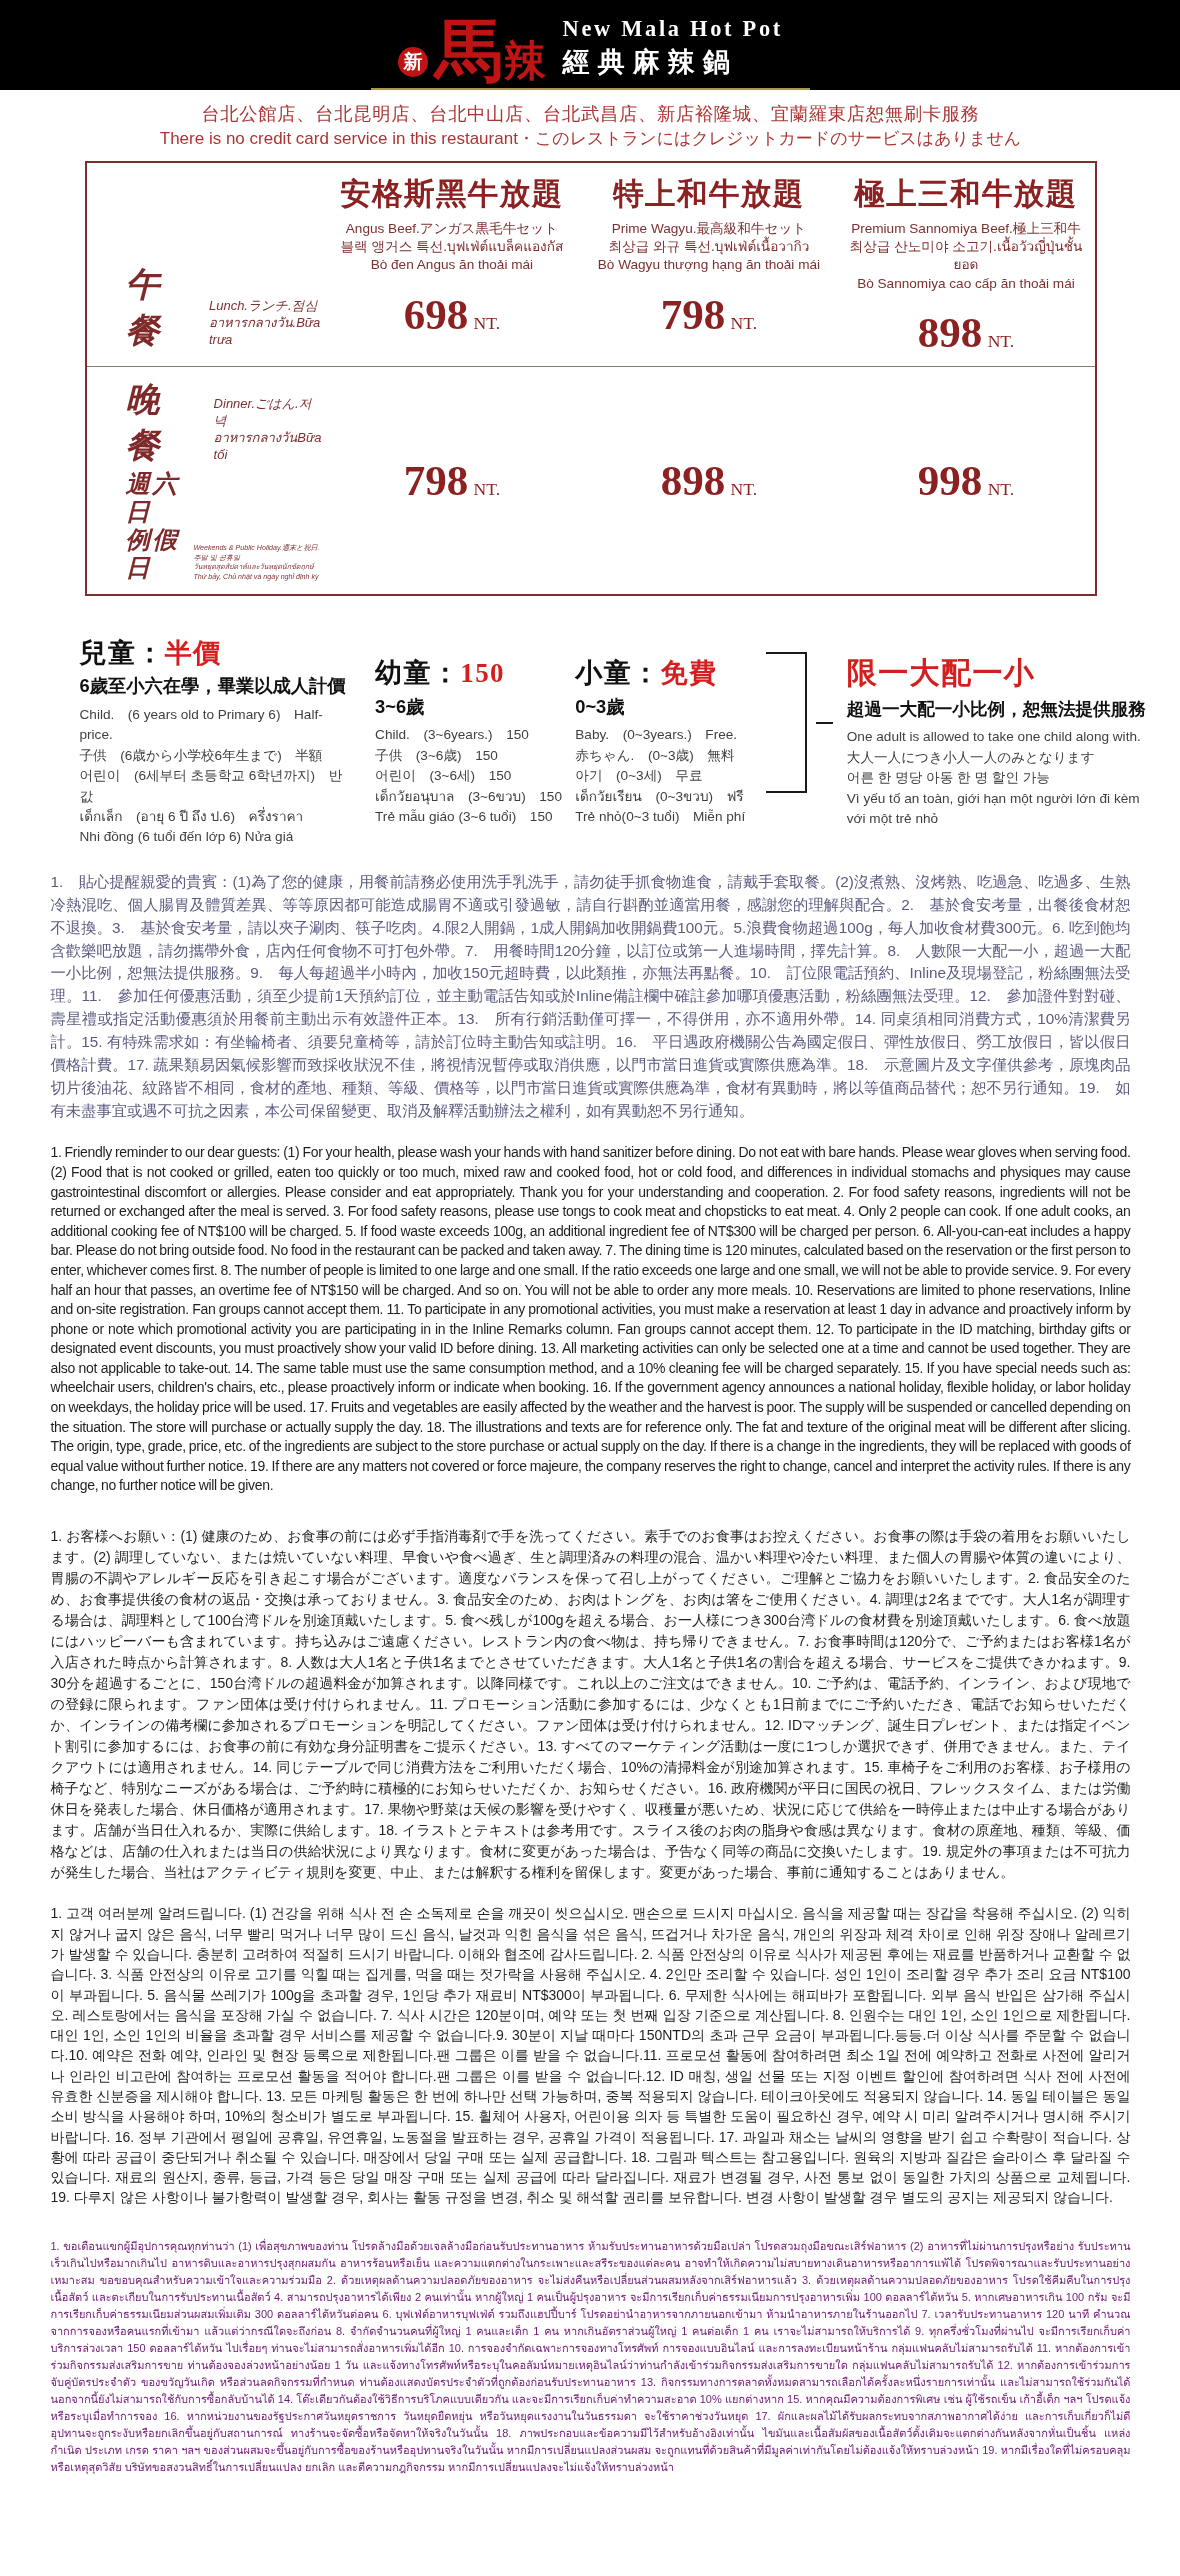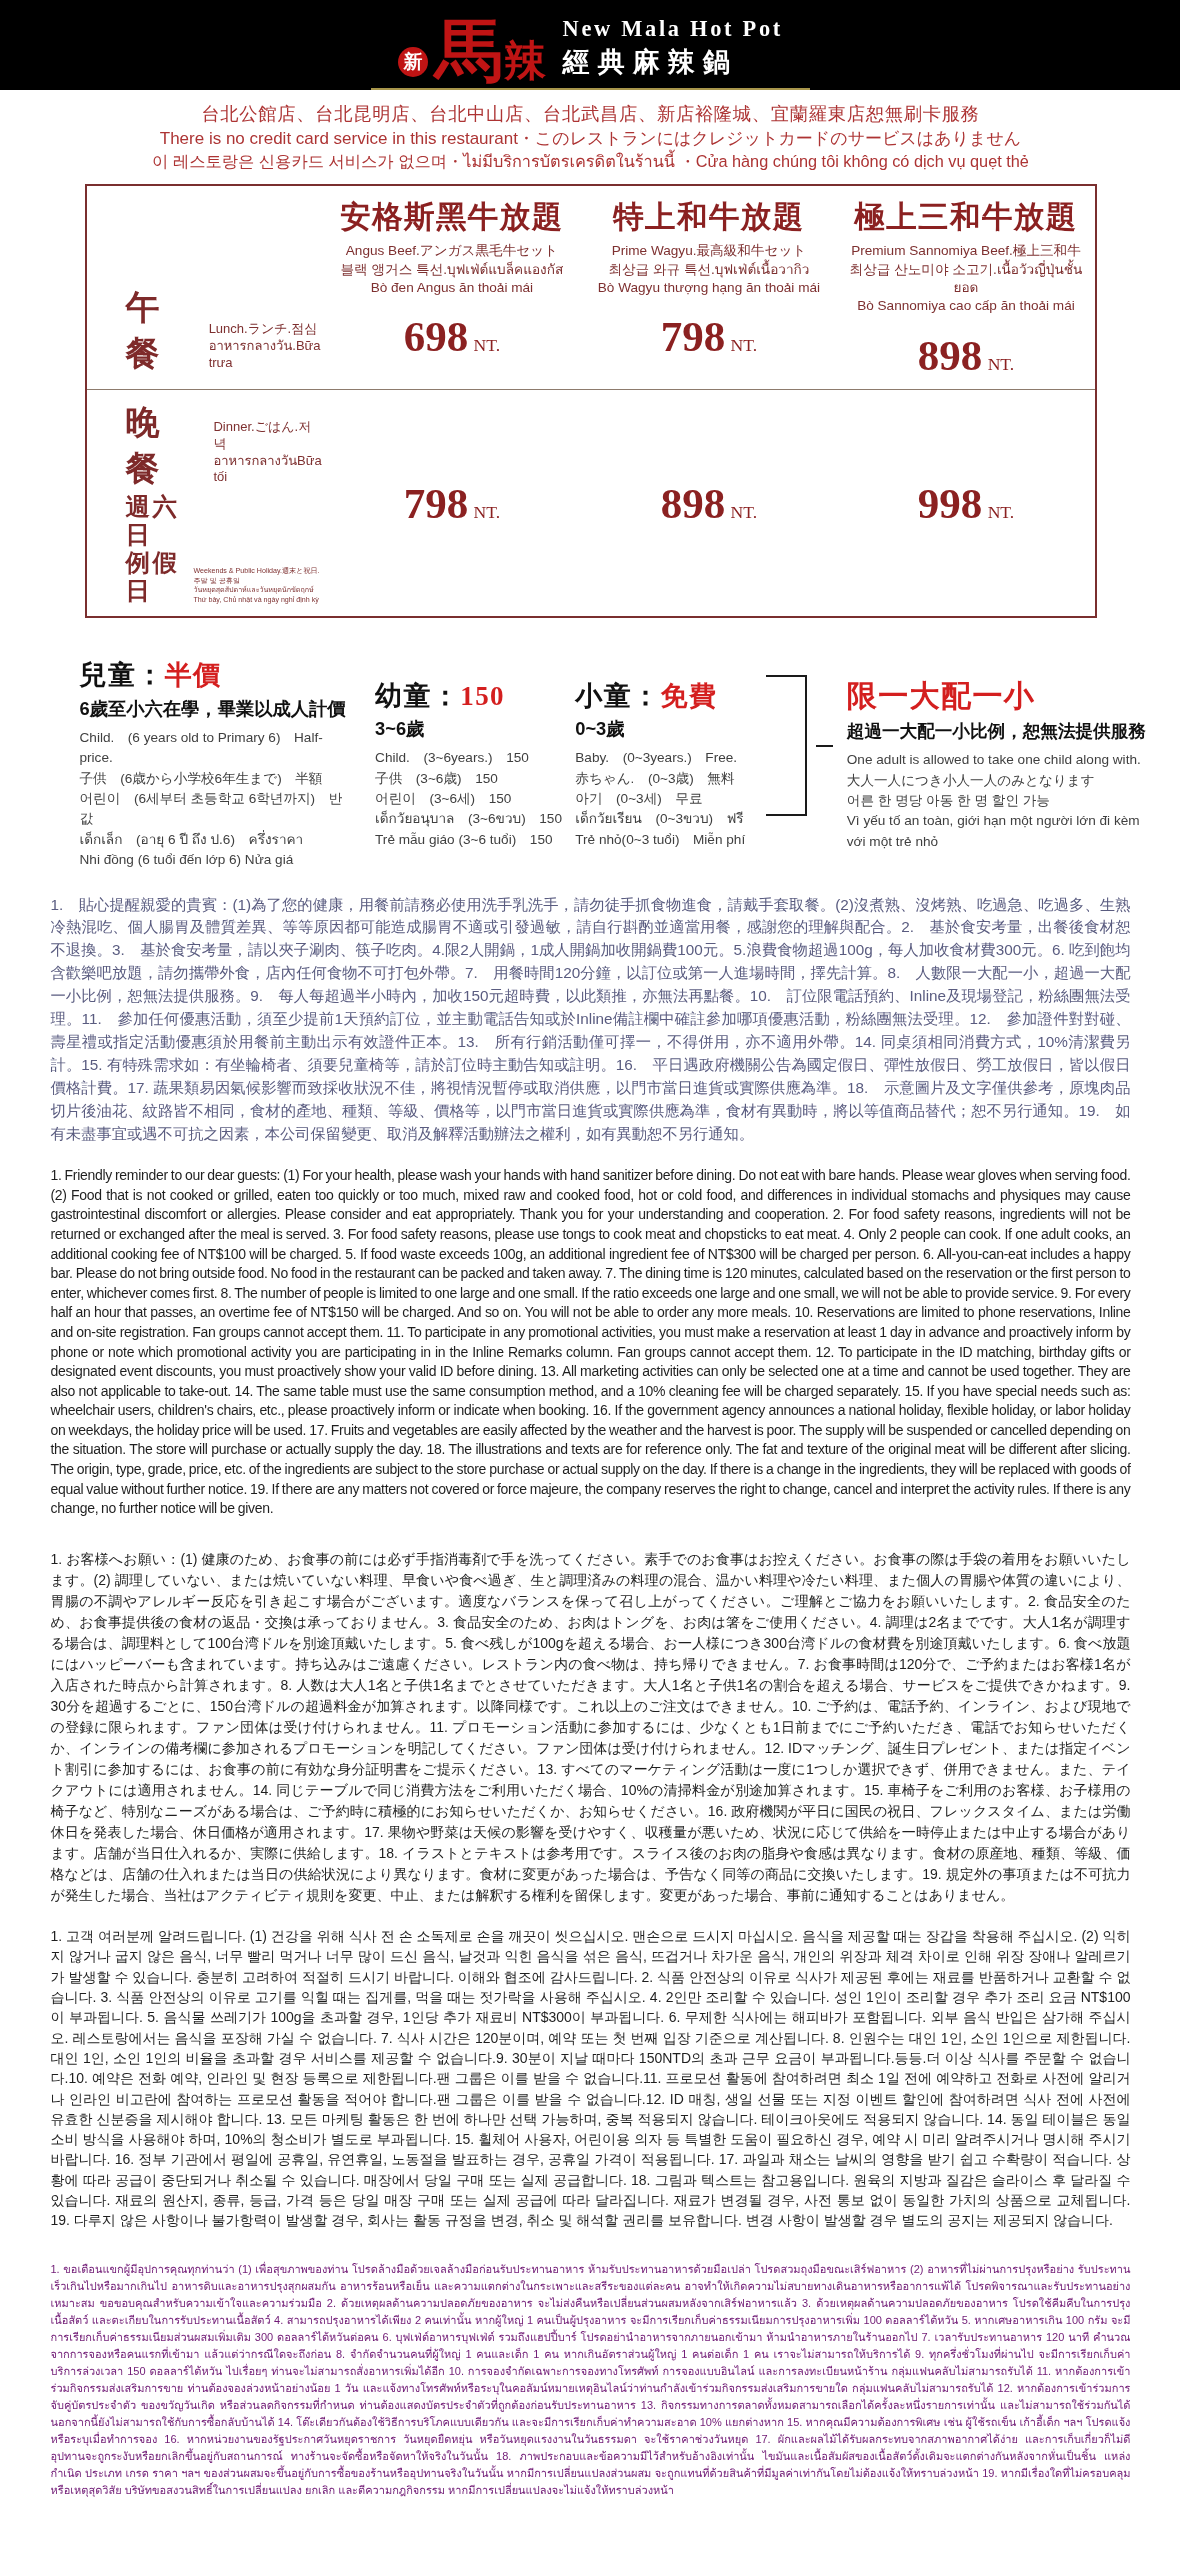--- a/index.html
+++ b/index.html
@@ -25,21 +25,21 @@
   
   .ptable{width:1008px;margin:11px auto 0 auto;border:2.7px solid #7a2f2f;color:#7e2a2a;font-family:"Liberation Serif","DejaVu Serif",serif;}
   .pt-grid{display:grid;grid-template-columns:23.5% 25.5% 25.5% 25.5%;}
   .pt-plancell{text-align:center;padding-top:11px;}
   .plan-title{font-size:30.5px;font-weight:bold;letter-spacing:1.4px;color:#8b2121;}
   .plan-sub{font-size:13.6px;line-height:1.35;color:#7e3030;font-family:"Liberation Sans","DejaVu Sans",sans-serif;}
   .plan-sub.s1{margin-top:4.1px;}
   .price{font-size:43px;font-weight:600;color:#8b2121;}
   .price .cur{font-size:17.6px;font-weight:normal;margin-left:5.4px;}
   .pt-lunch-price{margin-top:15px;margin-bottom:9.5px;}
-  .pt-mealcell{display:flex;flex-direction:column;justify-content:flex-end;padding:0 0 12.2px 39px;}
+  .pt-mealcell{display:flex;flex-direction:column;justify-content:flex-end;padding:0 0 12.2px 39px;font-style:italic;}
   .meal-line{display:flex;align-items:flex-end;gap:6.8px;}
   .meal-zh{font-size:34px;font-weight:bold;color:#7e2a2a;letter-spacing:5.4px;}
   .meal-subs{display:flex;flex-direction:column;font-family:"Liberation Sans","DejaVu Sans",sans-serif;font-size:13px;line-height:1.3;margin-bottom:5.4px;color:#7e3030;}
   .pt-sep{border:none;border-top:1.4px solid #8d7b6d;margin:0;}
   .pt-bottom .pt-mealcell{padding-top:9.5px;padding-bottom:11px;justify-content:flex-start;}
   .wk-line{display:flex;align-items:flex-end;gap:6.8px;margin-top:1.4px;}
   .wk-zh{font-size:24.4px;font-weight:bold;color:#7e2a2a;letter-spacing:2.7px;line-height:1.15;}
   .wk-subs{display:flex;flex-direction:column;font-family:"Liberation Sans","DejaVu Sans",sans-serif;font-size:7.1px;line-height:1.35;color:#7e3030;}
   .pt-bottom .pt-plancell{display:flex;align-items:center;justify-content:center;padding-top:0;}
 
@@ -84,21 +84,20 @@
       <span class="logo-text">
         <span class="logo-en">New Mala Hot Pot</span>
         <span class="logo-zh">經典麻辣鍋</span>
       </span>
     </div>
   </header>
 
   <section class="notice">
     <div class="n1">台北公館店、台北昆明店、台北中山店、台北武昌店、新店裕隆城、宜蘭羅東店恕無刷卡服務</div>
     <div class="n2">There is no credit card service in this restaurant・このレストランにはクレジットカードのサービスはありません</div>
-    <div class="n3">이 레스토랑은 신용카드 서비스가 없으며・ไม่มีบริการบัตรเครดิตในร้านนี้ ・Cửa hàng chúng tôi không có dịch vụ quẹt thẻ</div>
   </section>
 
   <section class="ptable">
     <div class="pt-grid pt-top">
       <div class="pt-mealcell">
         <div class="meal-line">
           <span class="meal-zh">午 餐</span>
           <span class="meal-subs">
             <span>Lunch.ランチ.점심</span>
             <span>อาหารกลางวัน.Bữa trưa</span>

